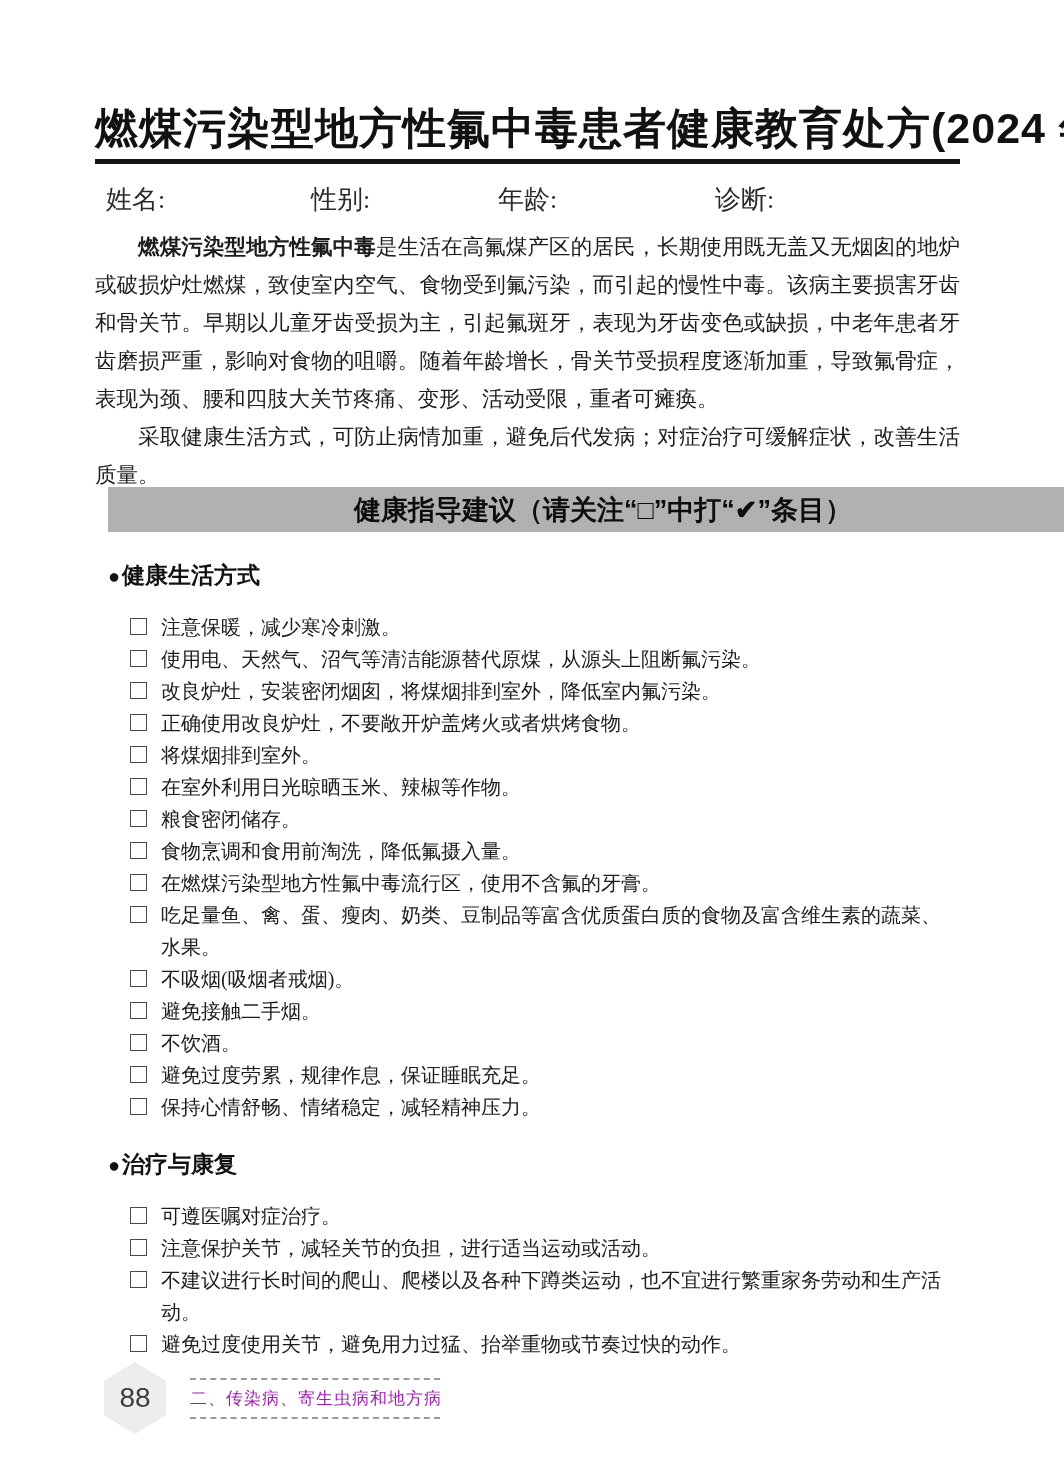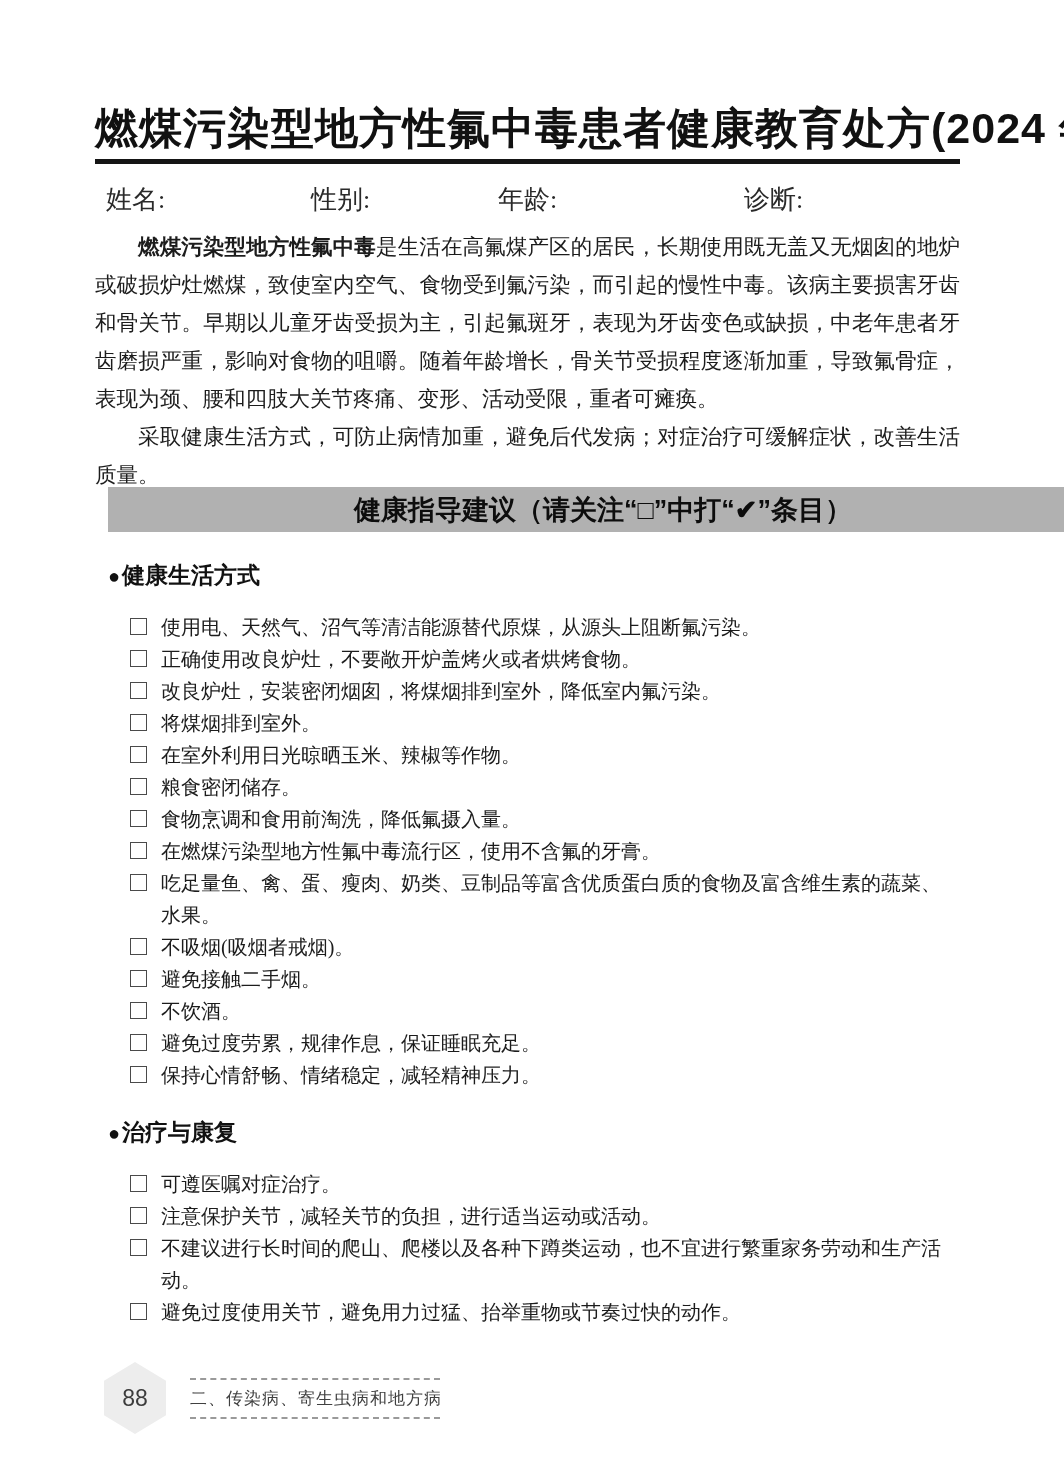--- a/index.html
+++ b/index.html
@@ -34,21 +34,21 @@
     position: absolute;
     top: 182px; left: 0; width: 1064px; height: 28px;
     font-size: 26px;
     color: #2a2a2a;
     margin-left: 11px;
   }
   .form-field { position: absolute; top: 0; }
   .ff-0 { left: 95px; }
   .ff-1 { left: 300px; }
   .ff-2 { left: 487px; }
-  .ff-3 { left: 733px; }
+  .ff-3 { left: 704px; }
   .intro {
     position: absolute;
     top: 228px; left: 95px; width: 865px;
     font-size: 21.5px;
     line-height: 38px;
     text-align: justify;
   }
   .intro p { text-indent: 2em; }
   .intro .lead-bold { font-weight: bold; }
   .banner {
@@ -96,34 +96,34 @@
   }
   .sec-2 { margin-top: 26px; }
   .footer-hex {
     position: absolute;
     top: 1362px; left: 104px;
     width: 62px; height: 72px;
     background: #ededed;
     clip-path: polygon(50% 0, 100% 26%, 100% 74%, 50% 100%, 0 74%, 0 26%);
     display: flex; align-items: center; justify-content: center;
     font-family: "Liberation Sans", sans-serif;
-    font-size: 23px;
+    font-size: 28px;
     color: #3c3c3c;
   }
   .footer-chapter {
     position: absolute;
     top: 1378px; left: 190px;
     width: 250px;
     border-top: 2px dashed #9a9a9a;
     border-bottom: 2px dashed #9a9a9a;
     padding: 7px 0;
     text-align: center;
     font-size: 17px;
     letter-spacing: 1px;
-    color: #404040;
+    color: #a21caf;
     white-space: nowrap;
   }
 </style>
 </head>
 <body>
 
 <div class="page">
 
   <div class="doc-title">燃煤污染型地方性氟中毒患者健康教育处方(2024 年版)</div>
   <div class="title-rule"></div>
@@ -145,29 +145,33 @@
   <div class="content">
 
     <div class="section-header">
       <span class="bullet">●</span>
       <span>健康生活方式</span>
     </div>
 
     <div class="check-list">
       <div class="check-item">
           <span class="checkbox"></span>
+          <span>注意保暖，减少寒冷刺激。</span>
+        </div>
+      <div class="check-item">
+          <span class="checkbox"></span>
           <span>使用电、天然气、沼气等清洁能源替代原煤，从源头上阻断氟污染。</span>
         </div>
       <div class="check-item">
           <span class="checkbox"></span>
+          <span>改良炉灶，安装密闭烟囱，将煤烟排到室外，降低室内氟污染。</span>
+        </div>
+      <div class="check-item">
+          <span class="checkbox"></span>
           <span>正确使用改良炉灶，不要敞开炉盖烤火或者烘烤食物。</span>
-        </div>
-      <div class="check-item">
-          <span class="checkbox"></span>
-          <span>改良炉灶，安装密闭烟囱，将煤烟排到室外，降低室内氟污染。</span>
         </div>
       <div class="check-item">
           <span class="checkbox"></span>
           <span>将煤烟排到室外。</span>
         </div>
       <div class="check-item">
           <span class="checkbox"></span>
           <span>在室外利用日光晾晒玉米、辣椒等作物。</span>
         </div>
       <div class="check-item">

